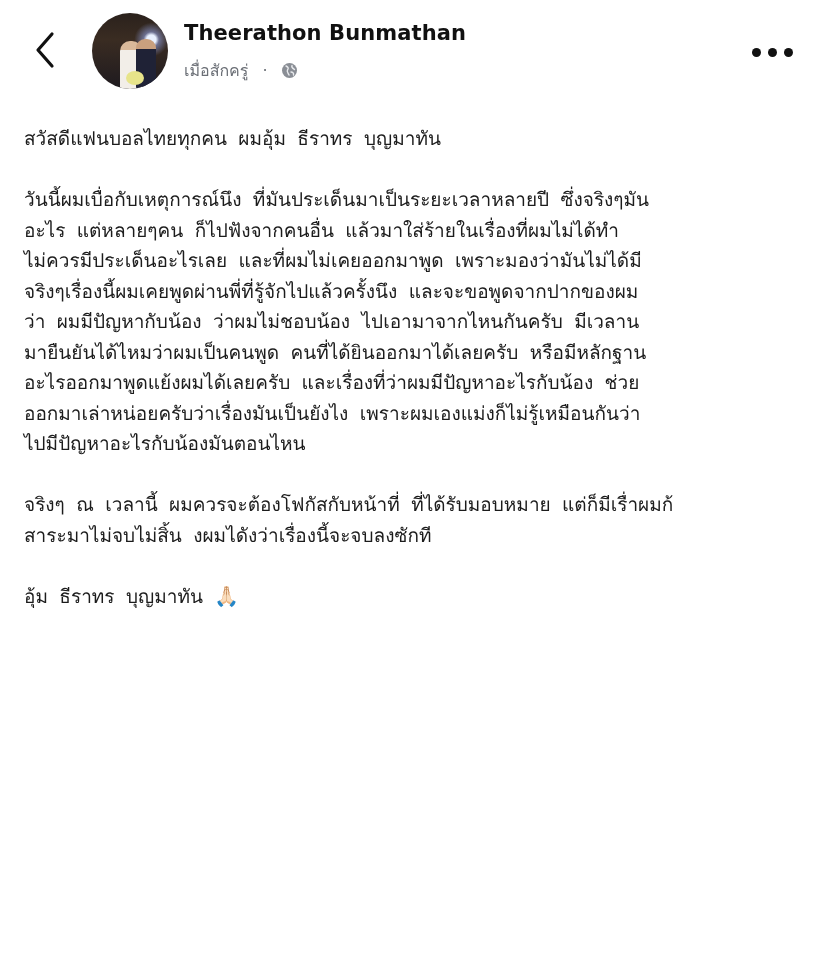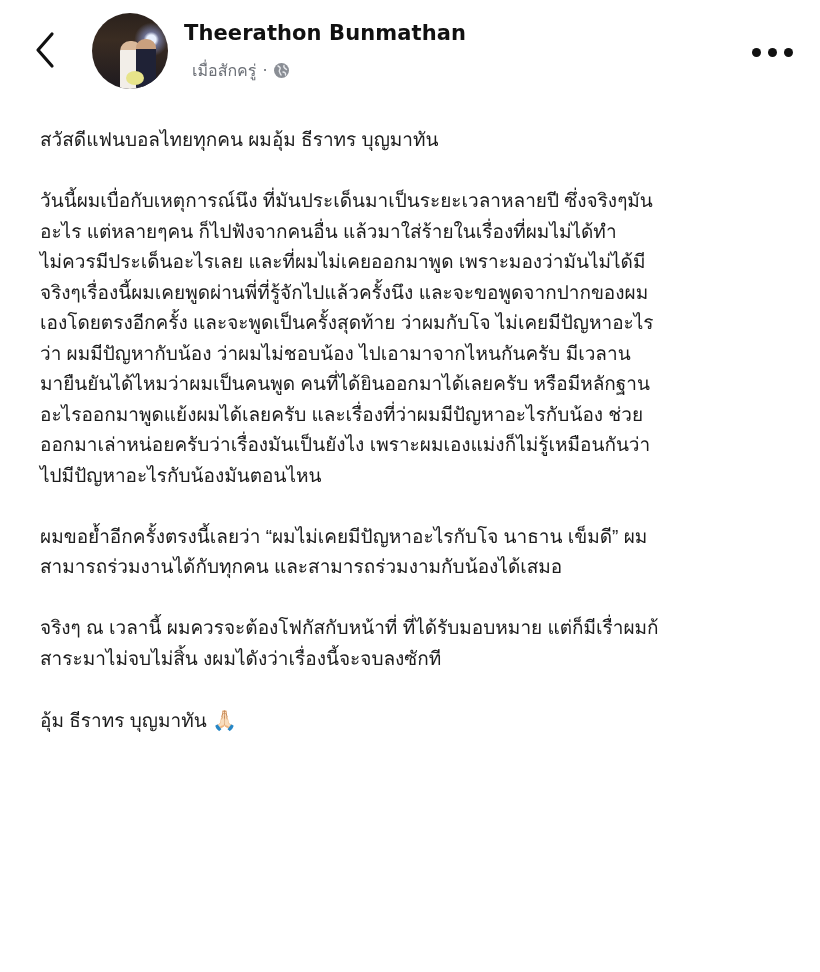--- a/index.html
+++ b/index.html
@@ -71,27 +71,28 @@
       font-family: "DejaVu Sans", sans-serif;
       font-weight: bold;
       font-size: 21px;
       letter-spacing: 0.1px;
       color: #111;
       white-space: nowrap;
       cursor: pointer;
     }
     .meta {
       position: absolute;
-      left: 192px;
+      left: 184px;
       top: 58px;
       font-size: 16px;
       color: #6b6f76;
       white-space: nowrap;
       display: flex;
       align-items: center;
+      gap: 8px;
     }
     .meta .dot { margin: 0 6px; }
     .globe {
       display: inline-block;
       width: 17px; height: 17px;
     }
     .more-btn {
       position: absolute;
       left: 752px;
       top: 42px;
@@ -104,25 +105,24 @@
       top: 6px;
       width: 9px; height: 9px;
       border-radius: 50%;
       background: #111;
     }
     .post-body {
       position: absolute;
       left: 24px;
       top: 125px;
       width: 780px;
-      font-family: Liberation Sans, sans-serif;
+      font-family: Liberation Mono, monospace;
       font-size: 19px;
       line-height: 30.5px;
       color: #1c1c1c;
-      margin-left: 16px;
     }
     .post-body p {
       margin: 0 0 30.5px 0;
       white-space: normal;
     }
     .post-body .line { display: block; white-space: nowrap; }
     .pray { font-size: 20px; }
   </style>
 </head>
 <body>
@@ -163,32 +163,27 @@
 <div class="post-body">
   <p>
     <span class="line">สวัสดีแฟนบอลไทยทุกคน ผมอุ้ม ธีราทร บุญมาทัน</span>
   </p>
 
   <p>
     <span class="line">วันนี้ผมเบื่อกับเหตุการณ์นึง ที่มันประเด็นมาเป็นระยะเวลาหลายปี ซึ่งจริงๆมัน</span>
     <span class="line">อะไร แต่หลายๆคน ก็ไปฟังจากคนอื่น แล้วมาใส่ร้ายในเรื่องที่ผมไม่ได้ทำ</span>
     <span class="line">ไม่ควรมีประเด็นอะไรเลย และที่ผมไม่เคยออกมาพูด เพราะมองว่ามันไม่ได้มี</span>
     <span class="line">จริงๆเรื่องนี้ผมเคยพูดผ่านพี่ที่รู้จักไปแล้วครั้งนึง และจะขอพูดจากปากของผม</span>
-    <span class="line">เองโดยตรงอีกครั้ง และจะพูดเป็นครั้งสุดท้าย ว่าผมกับโจ ไม่เคยมีปัญหาอะไร</span>
     <span class="line">ว่า ผมมีปัญหากับน้อง ว่าผมไม่ชอบน้อง ไปเอามาจากไหนกันครับ มีเวลาน</span>
     <span class="line">มายืนยันได้ไหมว่าผมเป็นคนพูด คนที่ได้ยินออกมาได้เลยครับ หรือมีหลักฐาน</span>
     <span class="line">อะไรออกมาพูดแย้งผมได้เลยครับ และเรื่องที่ว่าผมมีปัญหาอะไรกับน้อง ช่วย</span>
     <span class="line">ออกมาเล่าหน่อยครับว่าเรื่องมันเป็นยังไง เพราะผมเองแม่งก็ไม่รู้เหมือนกันว่า</span>
     <span class="line">ไปมีปัญหาอะไรกับน้องมันตอนไหน</span>
   </p>
 
-  <p>
-    <span class="line">ผมขอย้ำอีกครั้งตรงนี้เลยว่า “ผมไม่เคยมีปัญหาอะไรกับโจ นาธาน เข็มดี” ผม</span>
-    <span class="line">สามารถร่วมงานได้กับทุกคน และสามารถร่วมงามกับน้องได้เสมอ</span>
-  </p>
 
   <p>
     <span class="line">จริงๆ ณ เวลานี้ ผมควรจะต้องโฟกัสกับหน้าที่ ที่ได้รับมอบหมาย แต่ก็มีเรื่าผมก้</span>
     <span class="line">สาระมาไม่จบไม่สิ้น งผมไดังว่าเรื่องนี้จะจบลงซักที</span>
   </p>
 
 
   <p>
     <span class="line">
       <span>อุ้ม ธีราทร บุญมาทัน</span>

